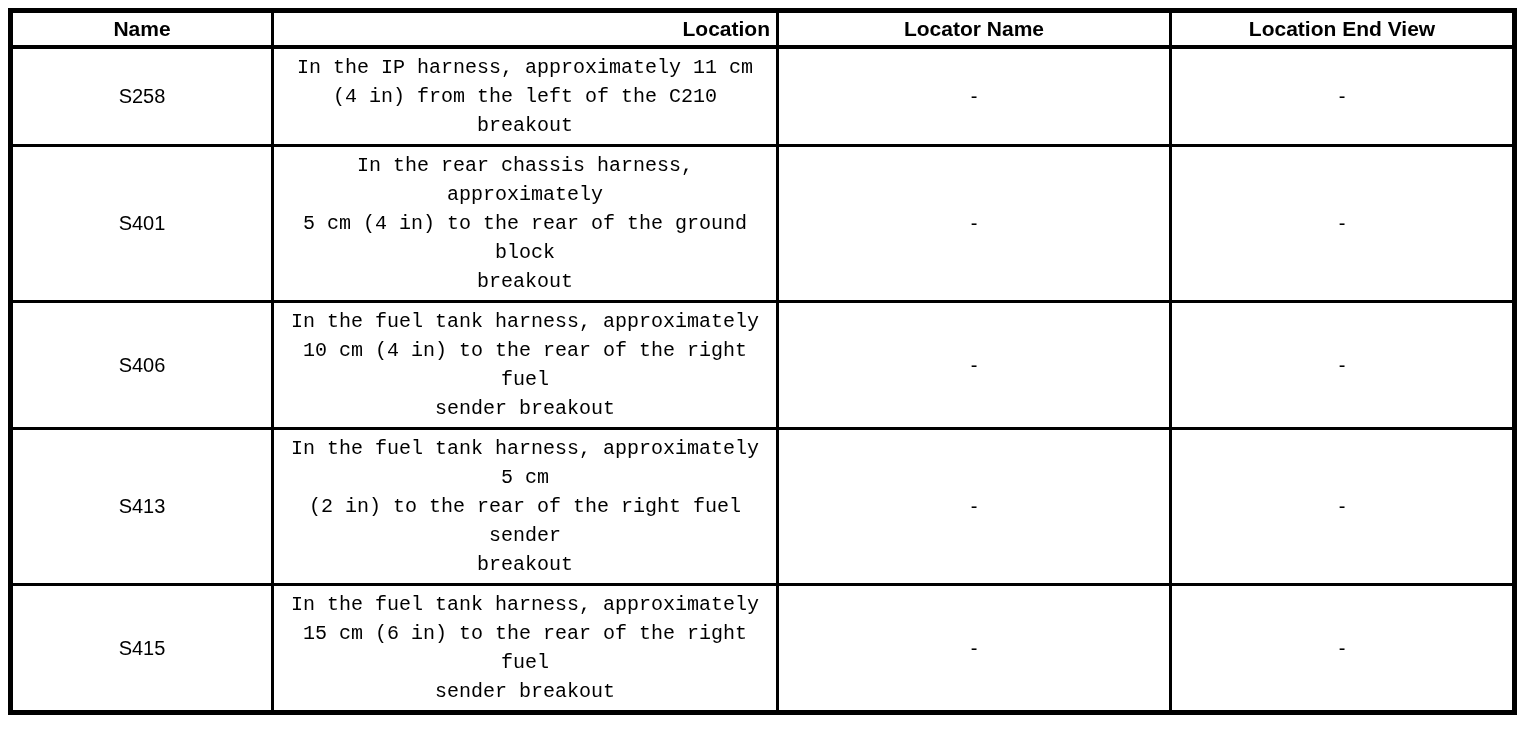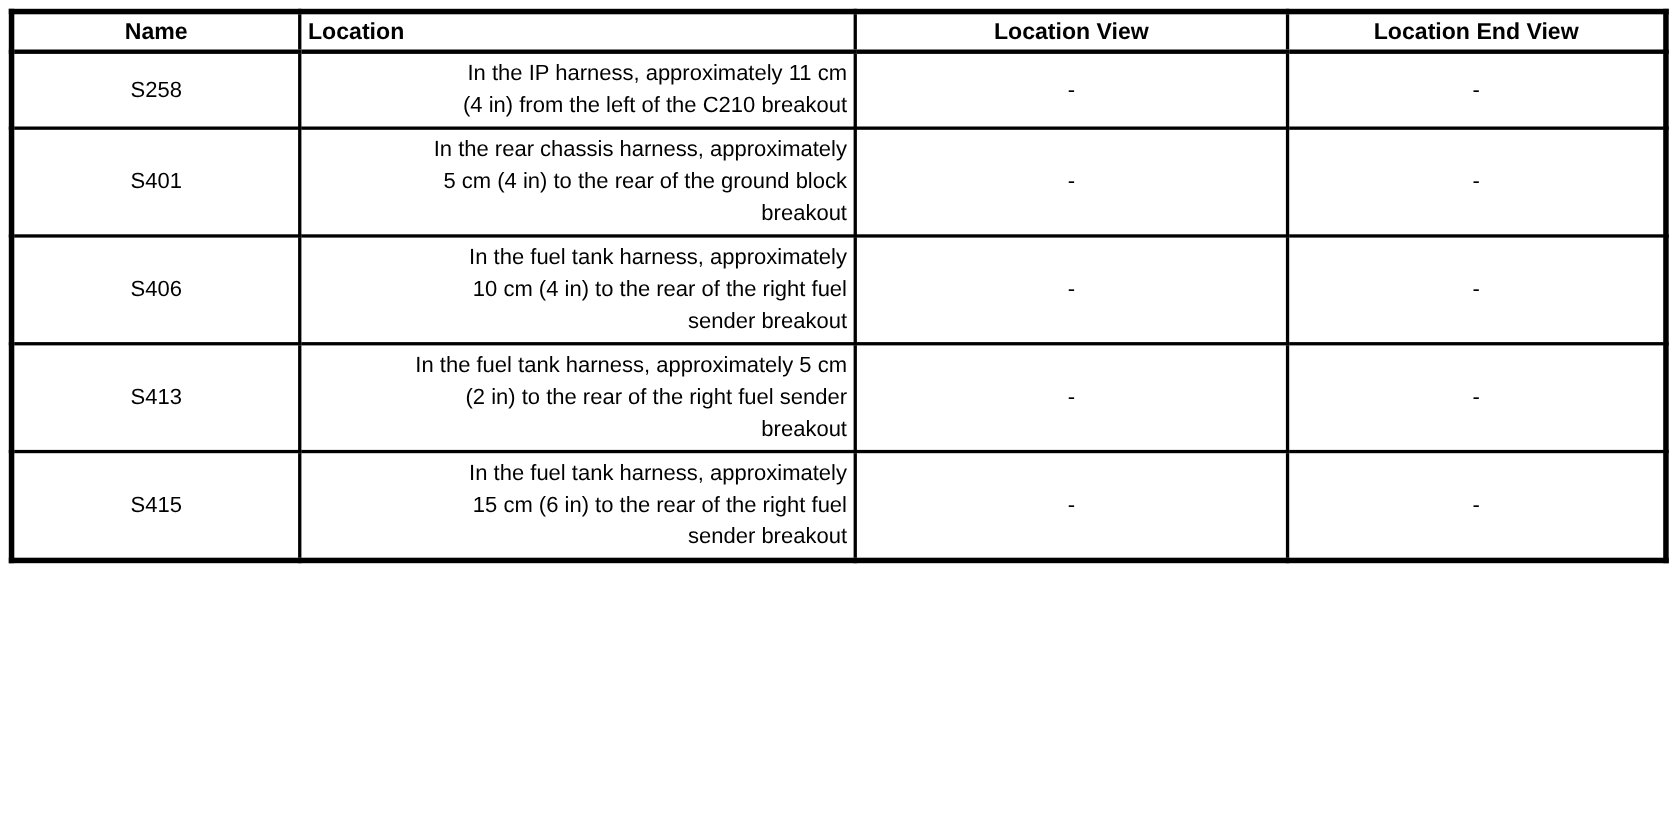--- a/index.html
+++ b/index.html
@@ -37,27 +37,28 @@
     font-weight: bold;
     font-size: 21px;
     line-height: 26px;
     height: 28px;
     padding: 2px 6px;
   }
   th.col-name, td.col-name {
     text-align: center;
   }
   th.col-location {
-    text-align: left;
+    text-align: right;
   }
   td.col-location {
-    text-align: right;
+    text-align: center;
     white-space: pre-line;
     padding-left: 7px;
     padding-right: 4px;
+    font-family: Liberation Mono, monospace;
   }
   th.col-locator_view, td.col-locator_view,
   th.col-connector_end_view, td.col-connector_end_view {
     text-align: center;
   }
   td { background: #ffffff; }
 </style>
 </head>
 <body>
 
@@ -66,21 +67,21 @@
     <colgroup>
       <col style="width:262px">
       <col style="width:505px">
       <col style="width:393px">
       <col style="width:344px">
     </colgroup>
     <thead>
       <tr>
         <th class="col-name">Name</th>
         <th class="col-location">Location</th>
-        <th class="col-locator_view">Location View</th>
+        <th class="col-locator_view">Locator Name</th>
         <th class="col-connector_end_view">Location End View</th>
       </tr>
     </thead>
     <tbody>
 
     <tr>
           <td class="col-name">S258</td>
           <td class="col-location">In the IP harness, approximately 11 cm
 (4 in) from the left of the C210 breakout</td>
           <td class="col-locator_view">-</td>

